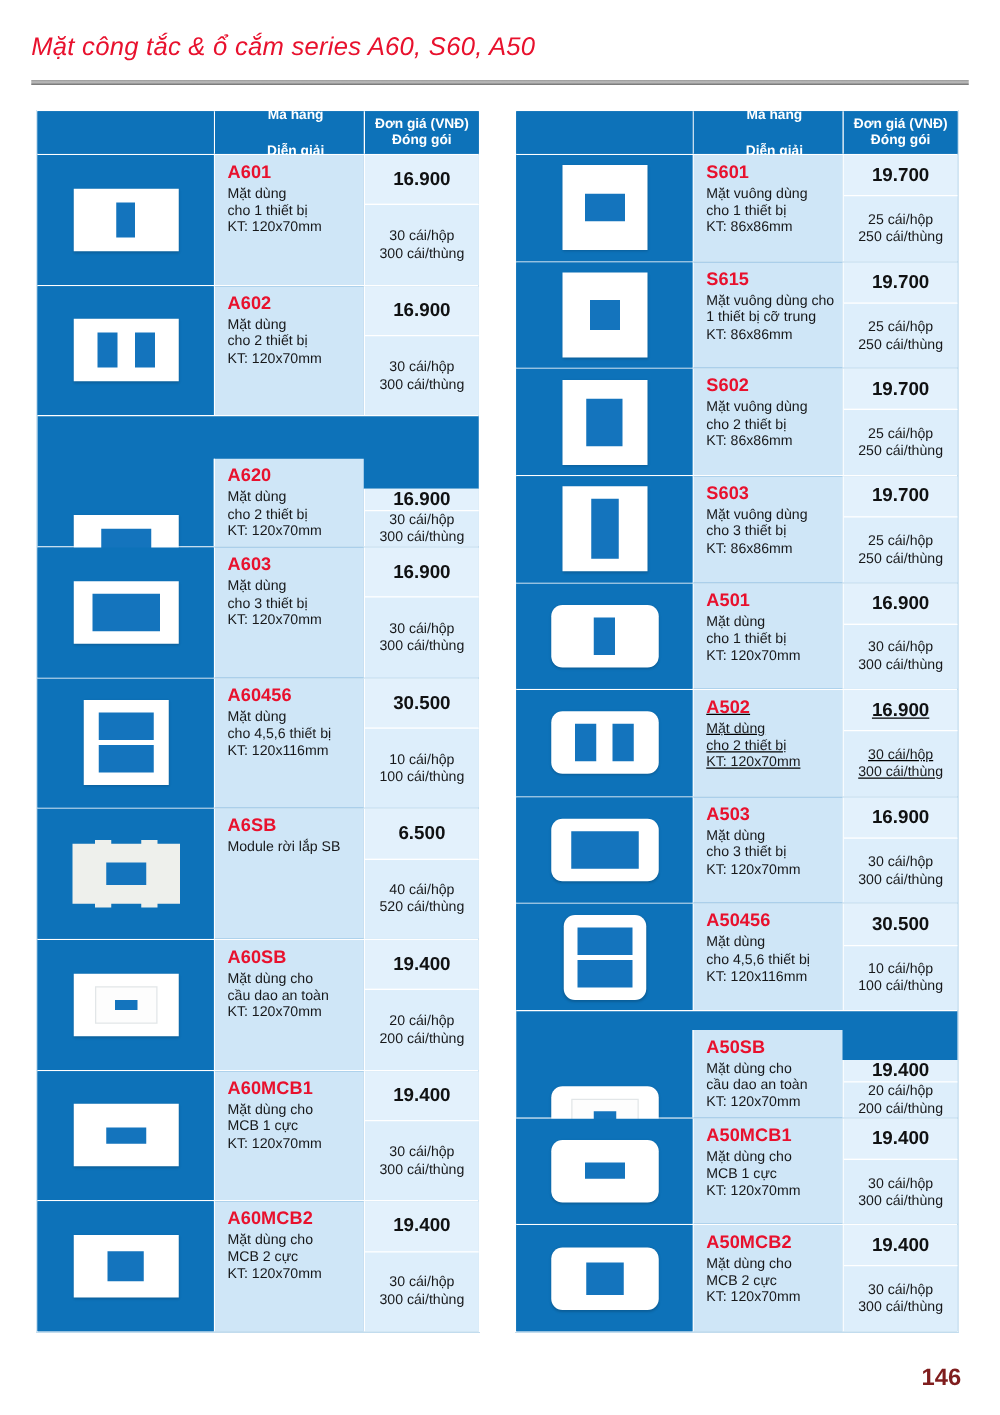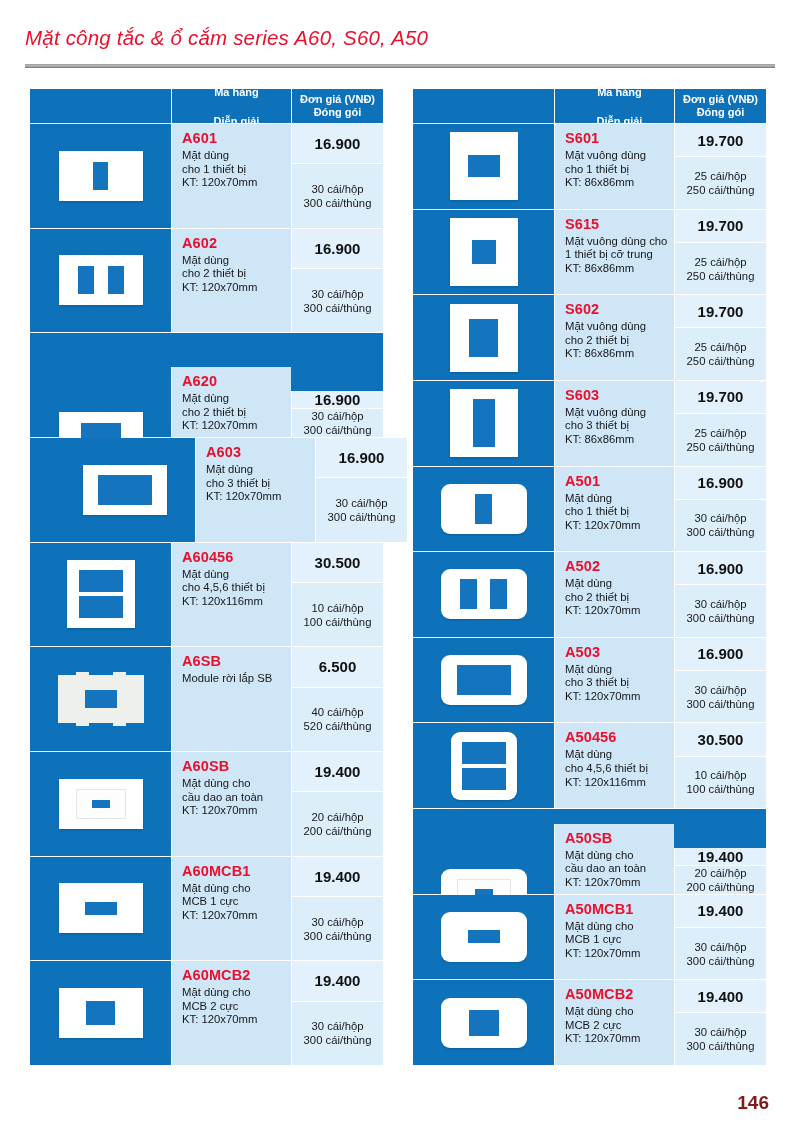--- a/index.html
+++ b/index.html
@@ -197,21 +197,21 @@
         </div>
       </div>
       <div class="c-price">
         <div class="price-top">16.900</div>
         <div class="price-bot">
           <div>30 cái/hộp</div>
           <div>300 cái/thùng</div>
         </div>
       </div>
     </div>
-    <div class="row" style="height: 104.667px; padding-left: 24px;">
+    <div class="row" style="height: 104.667px;">
       <div class="c-img">
         <div class="plate-holder">
           <div class="plate square" style="width: 84px; height: 50px;">
             <div class="win" style="width: 54px; height: 30px; left: calc(50% - 27px); top: calc(50% - 15px);"></div>
           </div>
         </div>
       </div>
       <div class="c-desc">
         <div class="code">A603</div>
         <div class="desc">
@@ -478,21 +478,21 @@
         </div>
       </div>
       <div class="c-price">
         <div class="price-top">16.900</div>
         <div class="price-bot">
           <div>30 cái/hộp</div>
           <div>300 cái/thùng</div>
         </div>
       </div>
     </div>
-    <div class="row" style="height: 85.6364px;">
+    <div class="row" style="height: 85.6364px; text-decoration: underline;">
       <div class="c-img">
         <div class="plate-holder">
           <div class="plate round" style="width: 86px; height: 50px;">
             <div class="win" style="width: 17px; height: 30px; left: calc(50% - 23.5px); top: calc(50% - 15px);"></div>
             <div class="win" style="width: 17px; height: 30px; left: calc(50% + 6.5px); top: calc(50% - 15px);"></div>
           </div>
         </div>
       </div>
       <div class="c-desc">
         <div class="code">A502</div>

